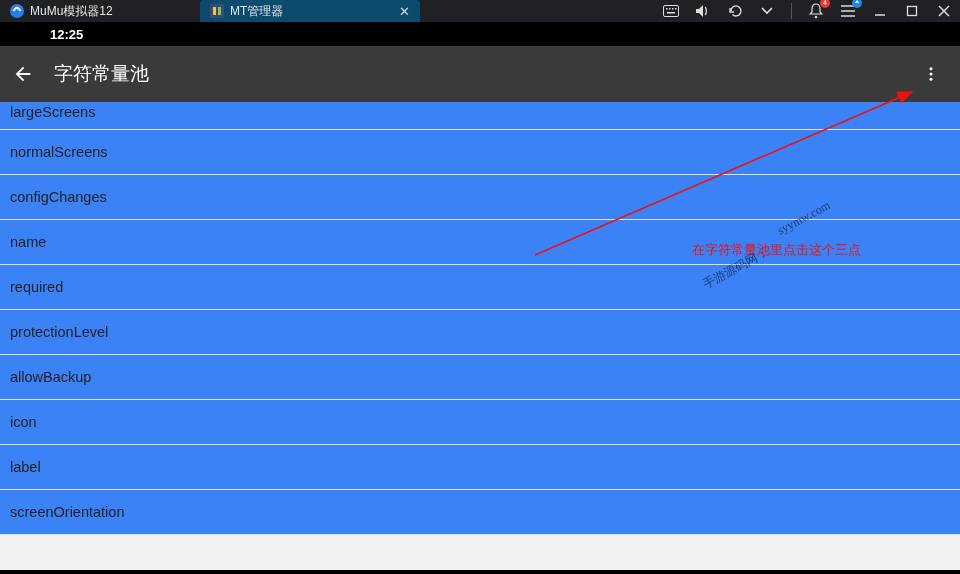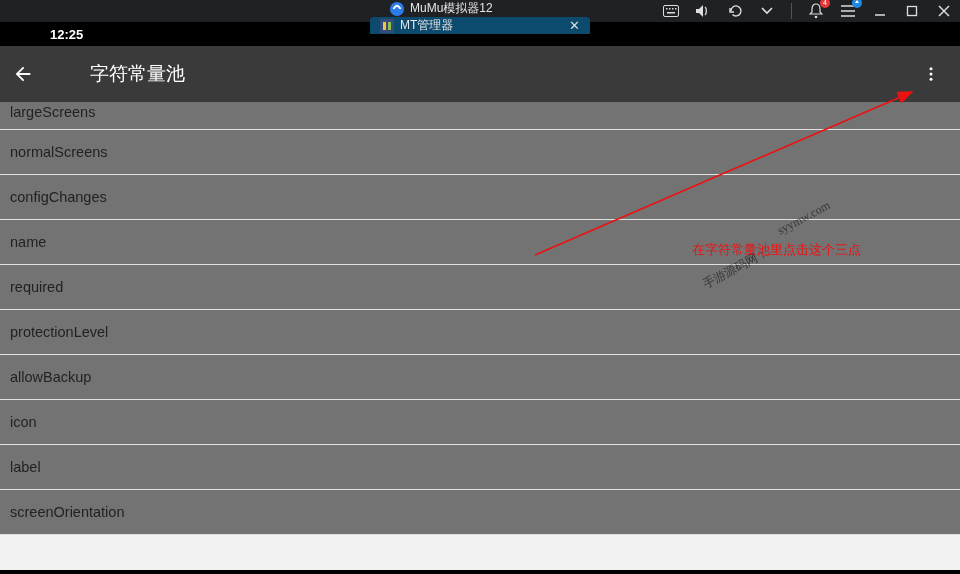--- a/index.html
+++ b/index.html
@@ -1,43 +1,43 @@
 <!DOCTYPE html>
 <html><head>
 <meta charset="utf-8">
 <style>
   * { margin: 0; padding: 0; box-sizing: border-box; }
   html, body { width: 960px; height: 574px; font-family: "Segoe UI", Arial, sans-serif; overflow: hidden; background:#000; }
 
   
-  .emu-bar { height: 22px; background: #202124; display: flex; align-items: center; color: #e6e6e6; font-size: 12px; position: relative; flex-direction: column; }
+  .emu-bar { height: 22px; background: #202124; display: flex; align-items: center; color: #e6e6e6; font-size: 12px; position: relative; }
   .tab { display: flex; align-items: center; height: 100%; padding: 0 10px; gap: 6px; }
   .tab.inactive { background: #202124; width: 200px; }
   .tab.active { background: #0c4a6e; width: 220px; border-top-left-radius: 4px; border-top-right-radius: 4px; position: relative; }
   .tab .close { margin-left: auto; font-size: 13px; color: #ddd; cursor: pointer; }
   .emu-icons { position: absolute; right: 8px; top: 0; height: 100%; display: flex; align-items: center; gap: 16px; color: #eaeaea; }
   .emu-icons .ic { position: relative; display: inline-flex; align-items: center; justify-content: center; width: 16px; height: 16px; }
   .badge { position: absolute; top: -5px; right: -6px; width: 10px; height: 10px; border-radius: 50%; color: #fff; font-size: 7px; line-height: 10px; text-align: center; }
   .badge.red { background: #e53935; }
   .badge.blue { background: #1e88e5; }
 
   
   svg { display: block; }
 
   
   .status-bar { height: 24px; background: #000; color: #fff; display: flex; align-items: center; padding: 0 10px; font-size: 13px; font-weight: 600; margin-left: 40px; }
 
   
-  .app-bar { height: 56px; background: #3a3a3a; color: #fff; display: flex; align-items: center; padding: 0 12px; gap: 36px; }
+  .app-bar { height: 56px; background: #3a3a3a; color: #fff; display: flex; align-items: center; padding: 0 12px; }
   .app-bar .title { font-size: 19px; margin-left: 20px; }
   .app-bar .more { margin-left: auto; padding: 8px; cursor: pointer; }
 
   
   .list-area { background: #f2f2f2; height: calc(574px - 26px - 24px - 56px); overflow: hidden; }
-  .list-item { background: #737373; height: 45px; border-bottom: 1px solid #e0e0e0; padding: 0 10px; display: flex; align-items: center; font-size: 14.5px; color: #222; }
+  .list-item { background: #3b82f6; height: 45px; border-bottom: 1px solid #e0e0e0; padding: 0 10px; display: flex; align-items: center; font-size: 14.5px; color: #222; }
   .list-item.first { height: 28px; align-items: flex-start; padding-top: 2px; }
 
   
   .annotation-layer { position: absolute; left: 0; top: 0; width: 960px; height: 574px; pointer-events: none; }
   .annotation-text { position: absolute; color: #e11; font-size: 13px; font-family: "SimSun", serif; white-space: nowrap; }
   .wm-text { position: absolute; color: rgba(0,0,0,0.55); font-size: 12px; font-family: "SimSun", serif; white-space: nowrap; }
 
   .logo-circle { width: 14px; height: 14px; border-radius: 50%; background: #2b7de9; display:inline-block; position:relative; }
   .logo-circle::after{ content:""; position:absolute; left:3px; top:3px; width:8px; height:8px; border:2px solid #fff; border-right-color:transparent; border-bottom-color:transparent; border-radius:50%; transform:rotate(45deg); box-sizing:border-box;}
   .mt-ico { width:14px; height:14px; background:#374b7a; display:inline-flex; align-items:center; justify-content:center; }

